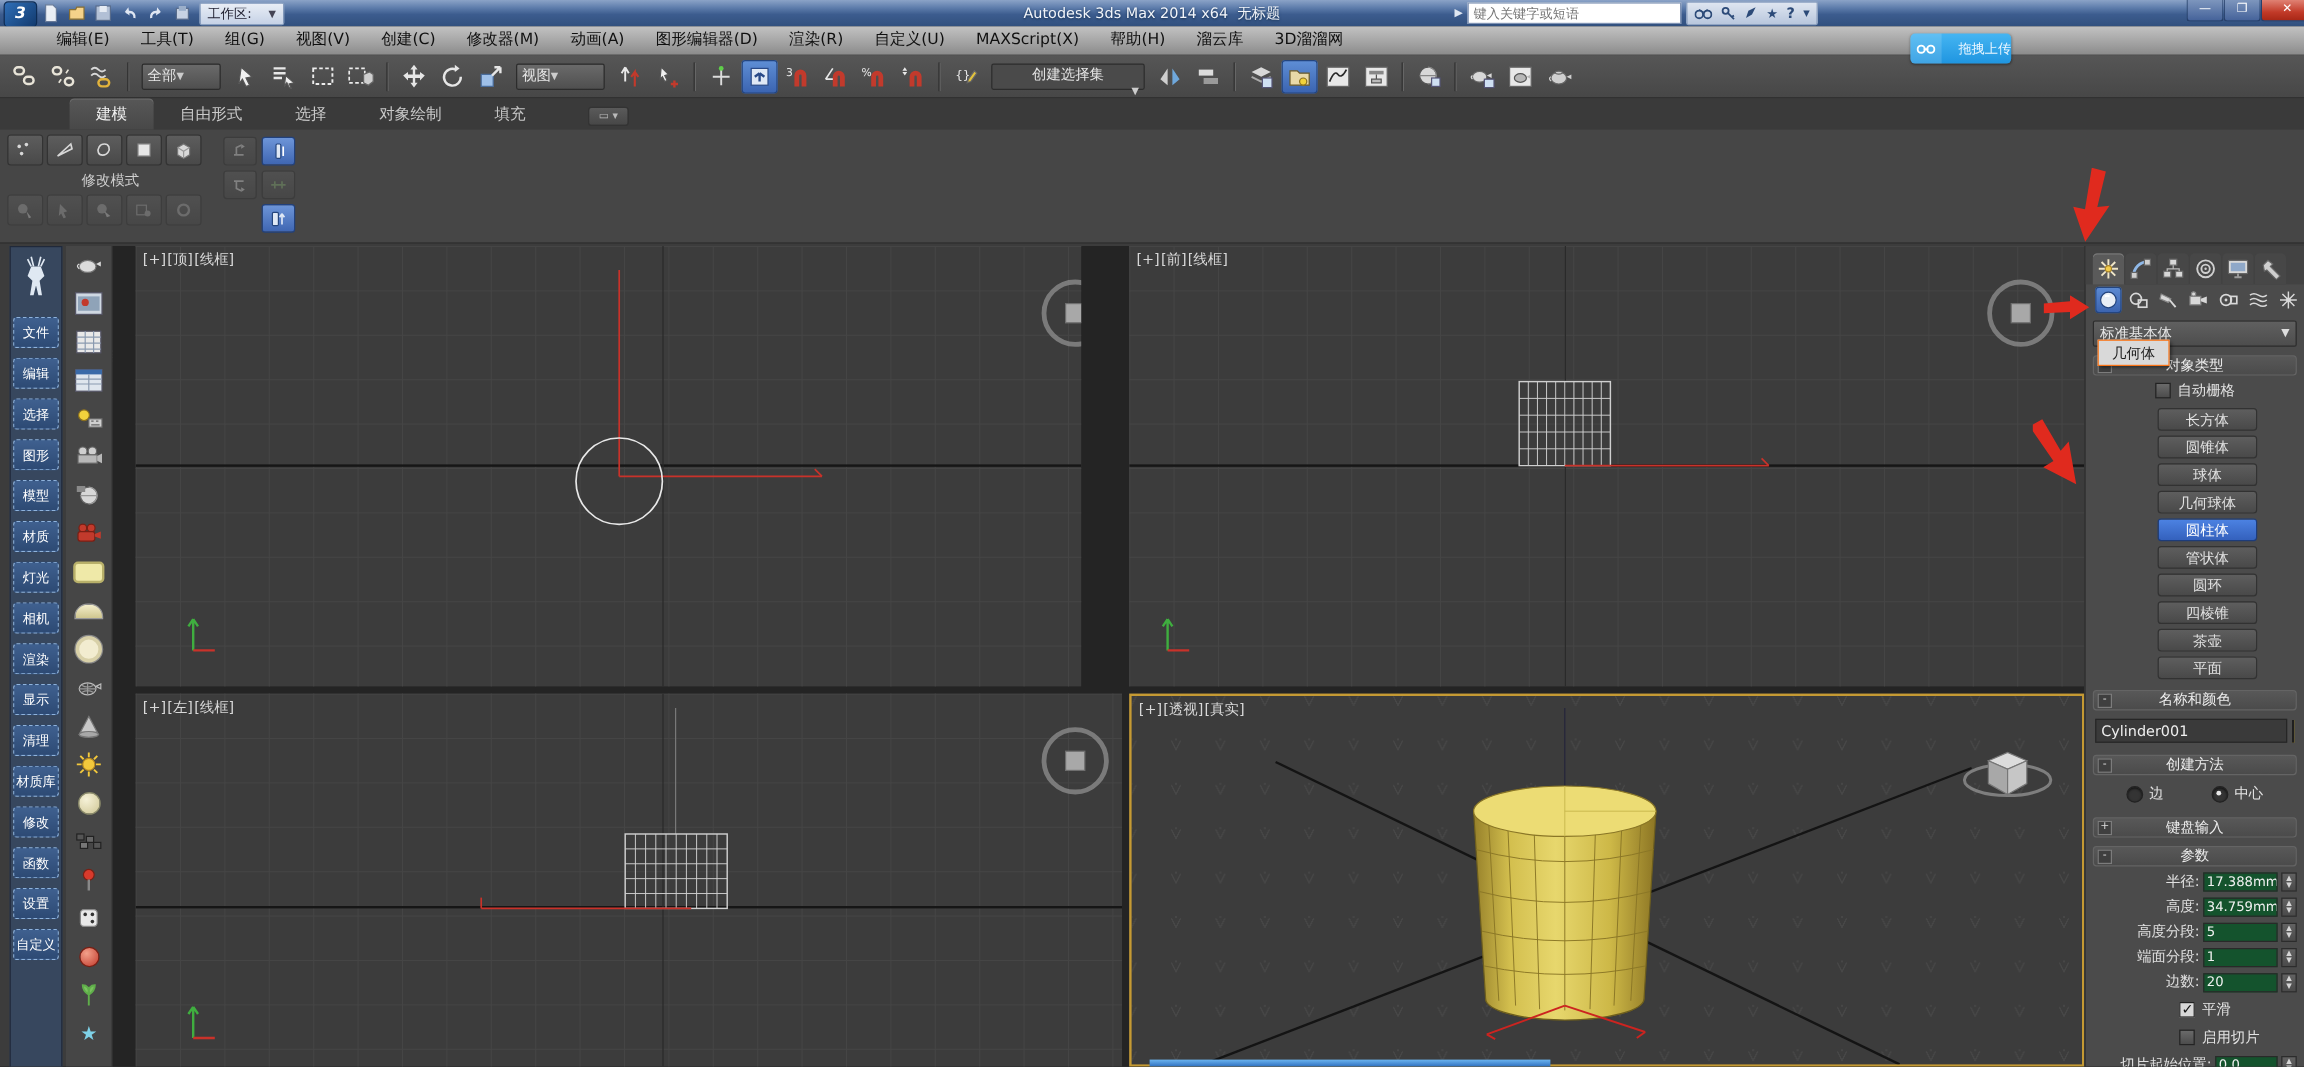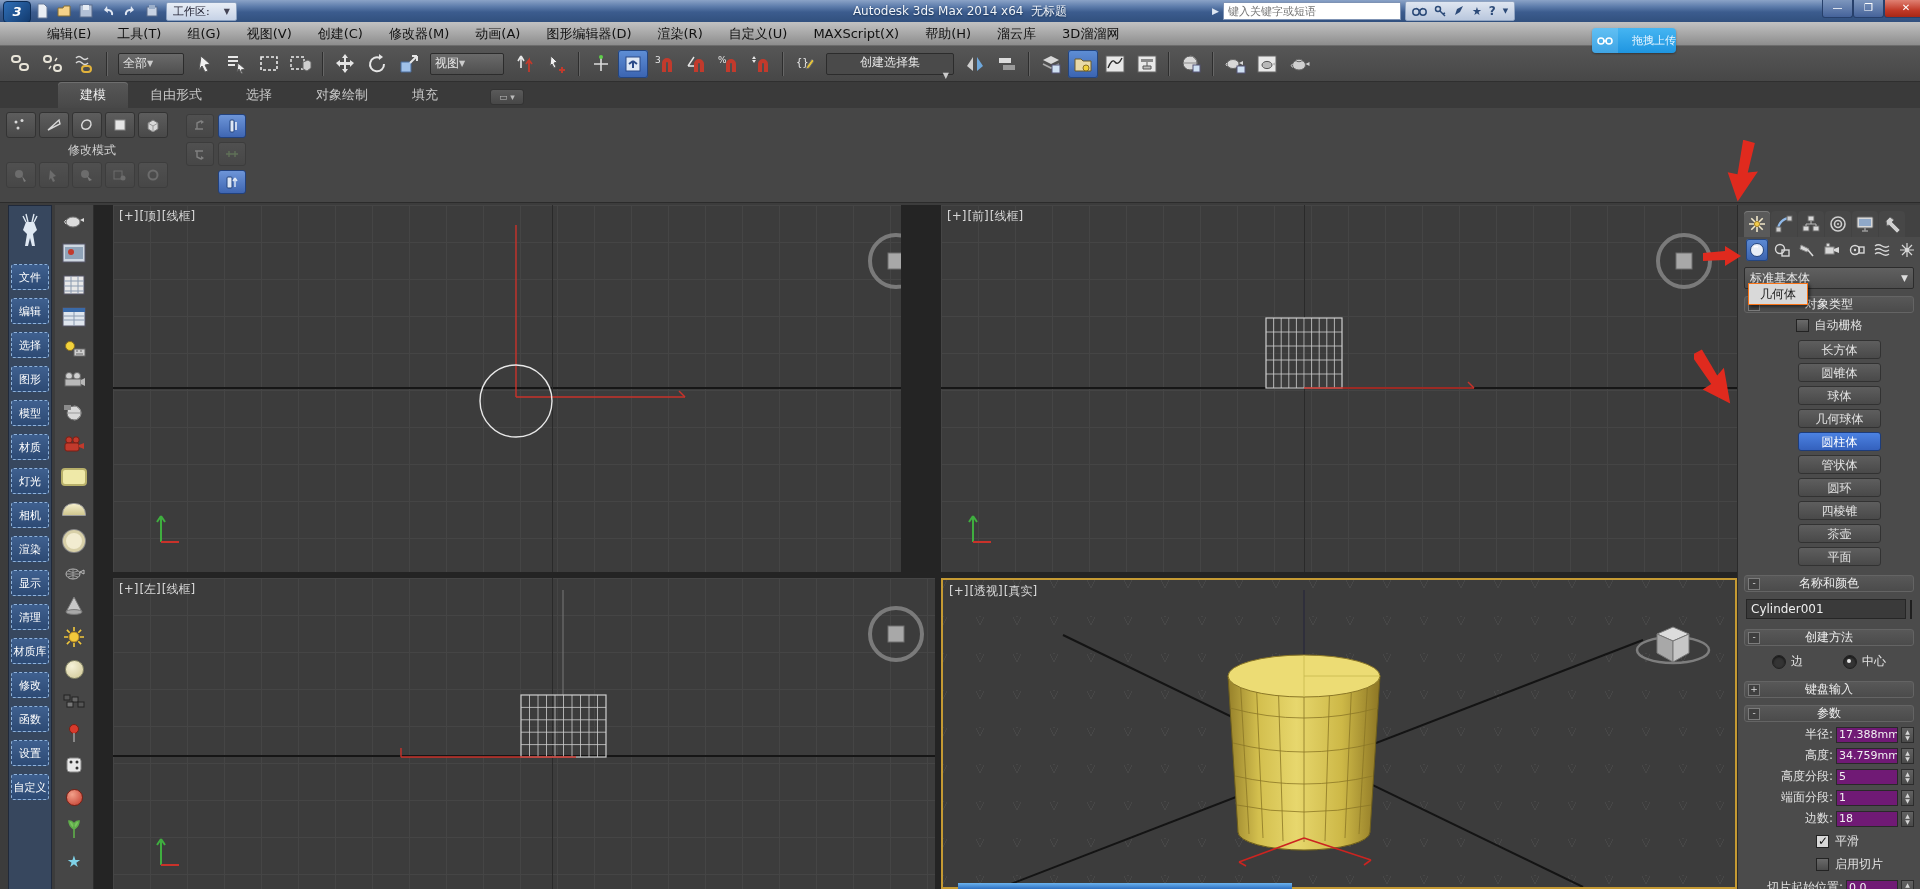--- a/index.html
+++ b/index.html
@@ -134,21 +134,21 @@
   .namefield{flex:1;height:18px;background:#3a3a3a;border:1px solid #262626;color:#efefef;font-size:12px;
     padding:0 4px;font-family:inherit;}
   .swatch{width:17px;height:17px;background:#e6c84c;border:1px solid #1f1f1f;}
   .radios{display:flex;align-items:center;justify-content:space-around;padding:3px 14px 4px;}
   .radio{display:flex;align-items:center;gap:5px;}
   .rdot{width:12px;height:12px;border-radius:50%;background:#343434;border:1px solid #222;
     box-shadow:inset 0 1px 2px #111;position:relative;}
   .rdot.sel::after{content:"";position:absolute;left:3px;top:3px;width:4px;height:4px;border-radius:50%;background:#e8e8e8;}
   .prow{display:flex;align-items:center;justify-content:flex-end;margin:4px 6px 4px 0;gap:3px;}
   .plbl{color:#e0e0e0;white-space:nowrap;}
-  .pfield{width:62px;height:16px;background:#701a75;border:1px solid #292929;color:#f2f2f2;font-size:11px;
+  .pfield{width:62px;height:16px;background:#14532d;border:1px solid #292929;color:#f2f2f2;font-size:11px;
     display:flex;align-items:center;padding:0 2px;overflow:hidden;white-space:nowrap;box-sizing:border-box;}
   .spin{width:13px;height:16px;display:flex;flex-direction:column;align-items:center;justify-content:center;
     background:linear-gradient(#626262,#4a4a4a);border:1px solid #2c2c2c;box-sizing:border-box;line-height:5px;}
   .spin i{font-style:normal;font-size:6px;color:#d6d6d6;display:block;height:6px;}
   .cbrow{display:flex;align-items:center;gap:6px;margin:6px 0 6px 78px;}
   
   .anno{position:absolute;z-index:60;}
   .progressstrip{position:absolute;left:958px;top:883px;width:334px;height:6px;z-index:40;
     background:linear-gradient(#6cb4ee,#2d6fc0);}
 </style>
@@ -1026,21 +1026,21 @@
     <div class="prow">
       <span class="plbl">端面分段:</span>
       <span class="pfield">1</span>
       <span class="spin">
           <i>▲</i>
           <i>▼</i>
         </span>
     </div>
     <div class="prow">
       <span class="plbl">边数:</span>
-      <span class="pfield">18</span>
+      <span class="pfield">20</span>
       <span class="spin">
           <i>▲</i>
           <i>▼</i>
         </span>
     </div>
     <div class="cbrow">
       <span class="cb ck"></span>
       <span>平滑</span>
     </div>
     <div class="cbrow">

